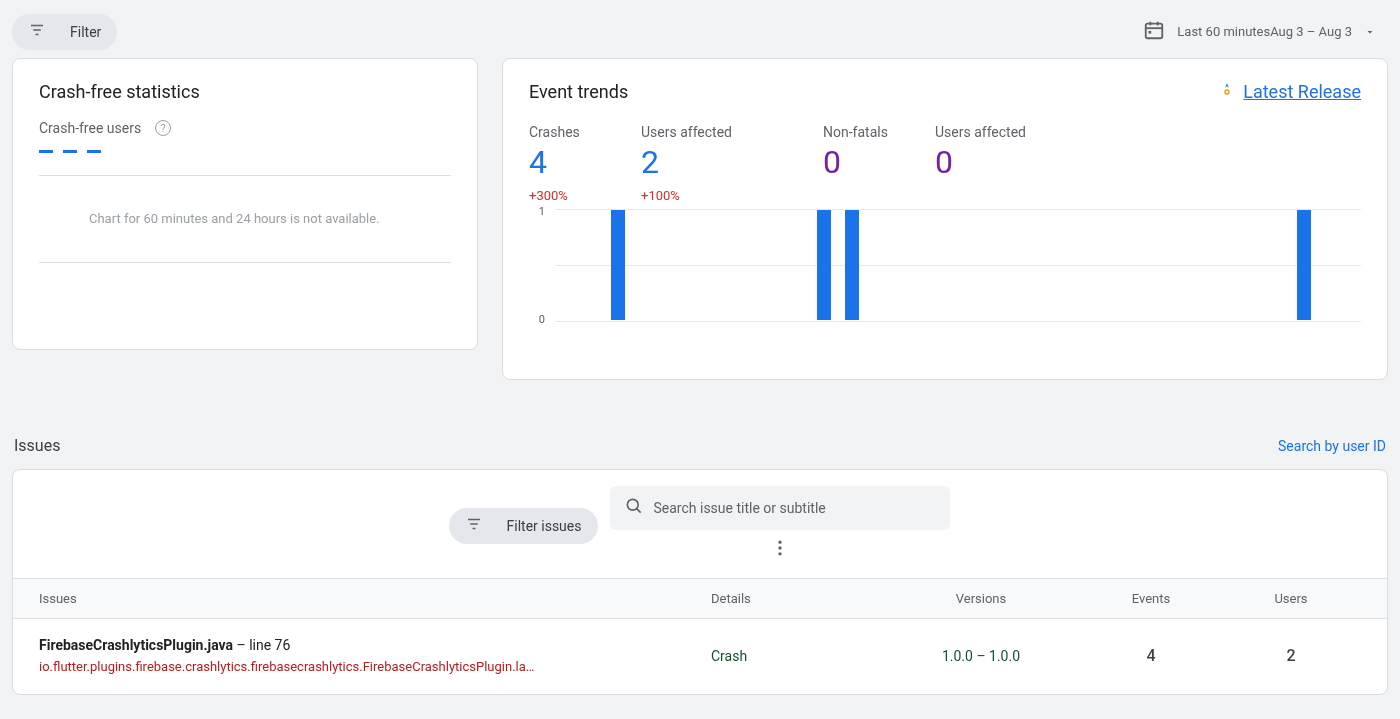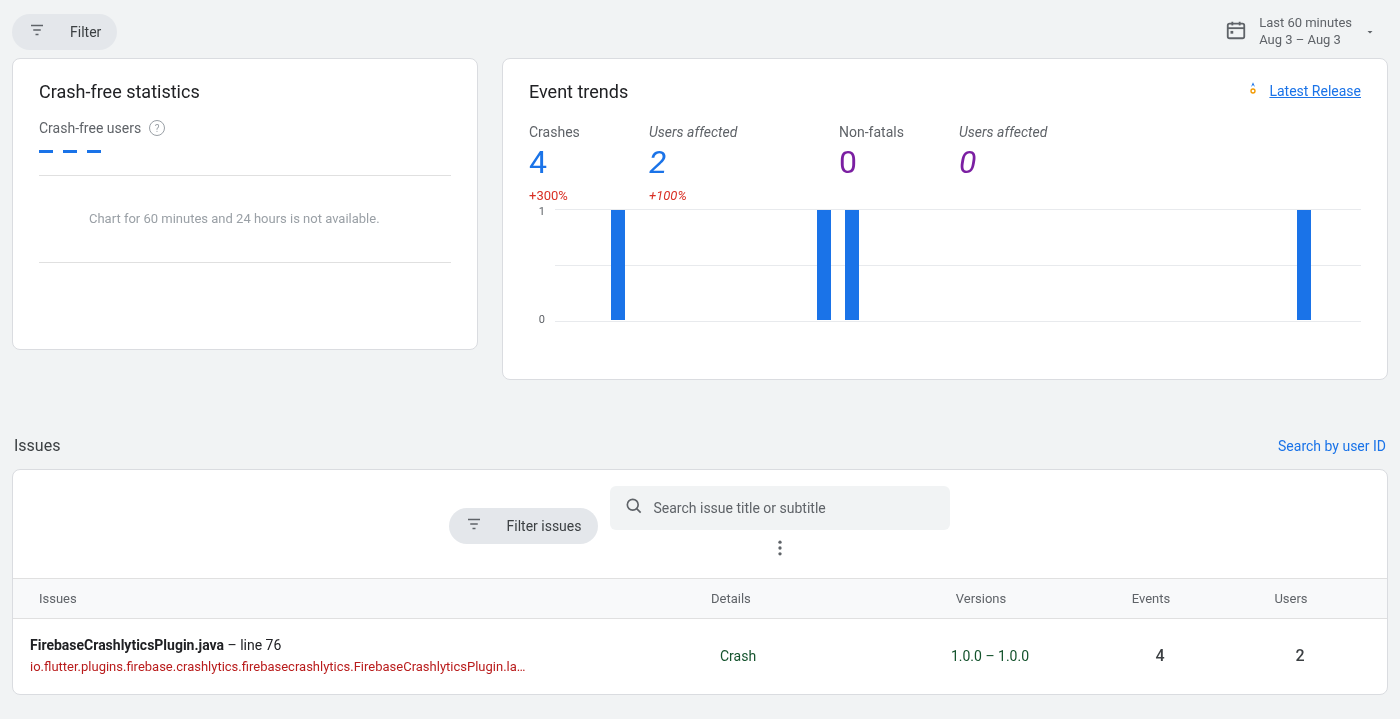--- a/index.html
+++ b/index.html
@@ -4,42 +4,42 @@
   <style>
     * { box-sizing: border-box; margin: 0; padding: 0; font-family: 'Roboto', 'Helvetica Neue', Arial, sans-serif; }
     body { background: #f1f3f4; color: #202124; width: 1400px; height: 719px; overflow: hidden; }
 
     .topbar { display: flex; justify-content: space-between; align-items: center; padding: 14px 12px 8px 12px; }
     .chip { display: inline-flex; align-items: center; gap: 24px; background: #e4e7eb; border-radius: 18px; padding: 7px 16px; cursor: pointer; }
     .chip-icon svg, .chip-icon { color:#5f6368; }
     .chip-label { font-size: 14px; color: #3c4043; }
 
     .date-picker { display:flex; align-items:center; gap:12px; padding-right: 12px; cursor:pointer; }
-    .date-text { display:flex; flex-direction:column; font-size: 13px; color:#5f6368; line-height:1.3; }
+    .date-text { display:flex; font-size: 13px; color:#5f6368; line-height:1.3; }
     .date-line1 { }
     .dropdown-caret { color:#5f6368; }
 
     .cards-row { display:flex; gap:24px; padding: 0 12px; }
     .card { background:#fff; border:1px solid #dadce0; border-radius:8px; padding:22px 26px; }
     .card-left { width: 466px; height: 292px; }
     .card-right { flex:1; height:322px; position:relative; }
 
     .card-title { font-size: 18px; color:#202124; margin-bottom: 18px; font-weight: 400; }
-    .cfu-label { display:flex; align-items:center; gap:8px; color:#5f6368; font-size:14px; margin-bottom: 14px; }
+    .cfu-label { display:flex; align-items:center; gap:14px; color:#5f6368; font-size:14px; margin-bottom: 14px; }
     .help-icon { width:16px; height:16px; border:1.5px solid #9aa0a6; border-radius:50%; display:inline-flex; align-items:center; justify-content:center; font-size:10px; color:#9aa0a6; }
     .dashes { display:flex; gap:10px; color:#1a73e8; font-size:20px; font-weight:600; letter-spacing: 1px; padding-bottom: 18px;}
     .dashes span { display:inline-block; width:14px; height:3px; background:#1a73e8; }
     .divider { height:1px; background:#e0e0e0; margin: 4px 0; }
     .chart-unavail { color:#9aa0a6; font-size:13px; text-align:left; padding: 30px 50px; line-height:1.4; }
 
     .trends-header { display:flex; justify-content:space-between; align-items:flex-start; }
-    .trends-link { display:flex; align-items:center; gap:8px; color:#1a73e8; text-decoration:underline; font-size:14px; cursor:pointer; }
-    .metric-row { display:flex; gap:40px; margin-top: 4px; }
+    .trends-link { display:flex; align-items:center; gap:8px; color:#1a73e8; text-decoration:underline; font-size:18px; cursor:pointer; }
+    .metric-row { display:flex; gap:32px; margin-top: 4px; }
     .metric { min-width: 80px; }
-    .metric-wide { min-width: 150px; font-style: italic;}
+    .metric-wide { min-width: 150px;}
     .metric-label { font-size:14px; color:#5f6368; margin-bottom:6px; white-space:nowrap; }
     .metric-value { font-size:32px; font-weight:400; line-height:1; }
     .metric-crashes .metric-value { color:#1a73e8; }
     .metric-ua1 .metric-value { color:#1a73e8; }
     .metric-nf .metric-value { color:#7b1fa2; }
     .metric-ua2 .metric-value { color:#7b1fa2; }
     .metric-delta { font-size:13px; color:#d93025; margin-top:10px; }
 
     .chart-wrap { position:relative; margin-top: 6px; }
     .y-axis { position:absolute; left:0; top:0; bottom:18px; width:20px; }
@@ -60,21 +60,21 @@
     .search-box input { border:none; background:transparent; outline:none; font-size:14px; flex:1; color:#3c4043; }
     .search-box input::placeholder { color:#5f6368; }
     .overflow { color:#5f6368; cursor:pointer; padding:4px;}
 
     .issues-table-header { display:flex; padding: 12px 26px; font-size:13px; color:#5f6368; background:#f8f9fa; border-top:1px solid #e0e0e0; border-bottom:1px solid #e0e0e0; }
     .col-issue { flex: 1 1 590px; }
     .col-details { width: 170px; }
     .col-versions { width: 200px; text-align:center;}
     .col-events { width: 140px; text-align:center; }
     .col-users { width: 140px; text-align:center; }
-    .issue-row { display:flex; padding: 18px 17px 20px; align-items:center; font-size:14px; cursor:pointer;justify-content:center; }
+    .issue-row { display:flex; padding: 18px 26px 20px; align-items:center; font-size:14px; cursor:pointer;justify-content:center; }
     .issue-title-line { color:#202124; margin-bottom: 6px; }
     .issue-title-line b { font-weight:700; }
     .issue-sub { color:#b91c1c; font-size:13px; max-width: 560px; white-space:nowrap; overflow:hidden; text-overflow:ellipsis; }
     .issue-row .col-details, .issue-row .col-versions { color:#14532d; }
     .issue-row .col-events, .issue-row .col-users { font-size:16px; font-weight:500; color:#3c4043; }
   </style>
 </head>
 <body>
 
 <div class="topbar">

